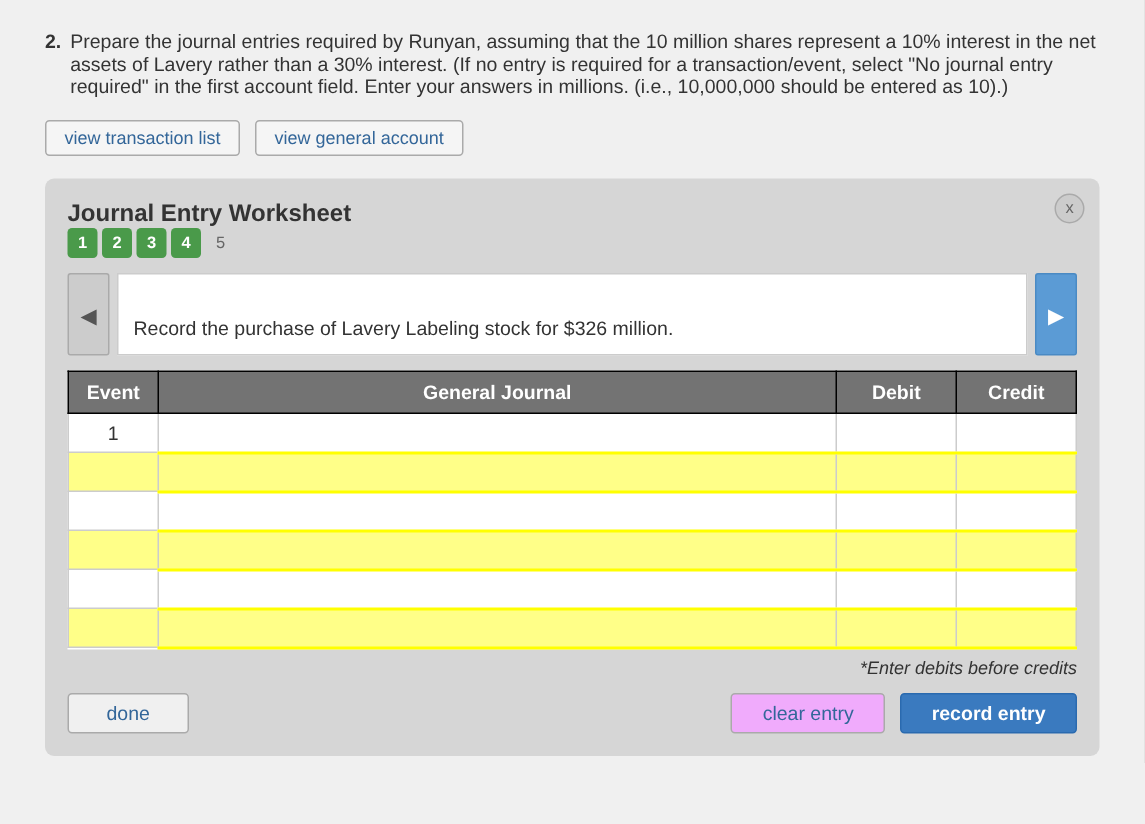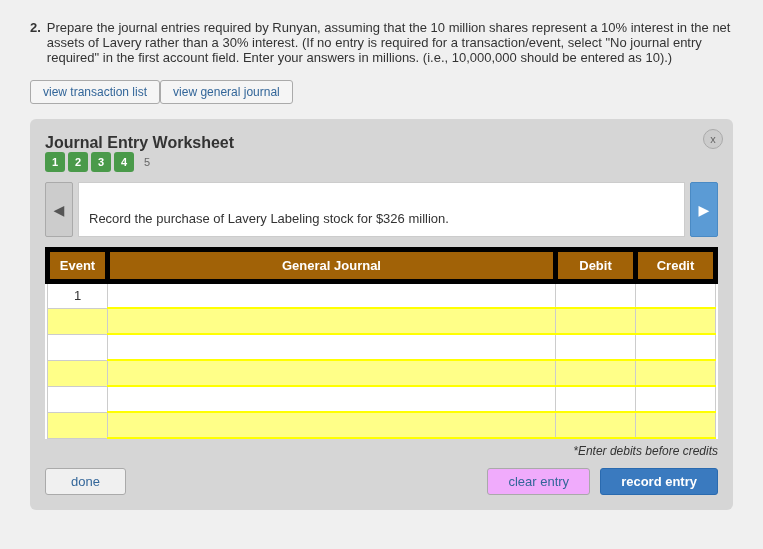--- a/index.html
+++ b/index.html
@@ -7,20 +7,21 @@
       font-family: Arial, sans-serif;
       font-size: 13px;
       background: #f0f0f0;
       width: 763px;
       min-height: 549px;
       padding: 20px 30px;
       color: #333;
     }
     .button-row {
       display: flex;
+      gap: 10px;
       margin-bottom: 15px;
     }
     .btn-outline {
       border: 1px solid #aaa;
       background: #f5f5f5;
       padding: 4px 12px;
       font-size: 12px;
       cursor: pointer;
       border-radius: 3px;
       color: #336699;
@@ -100,26 +101,26 @@
       display: flex;
       align-items: flex-end;
     }
     .journal-table {
       width: 100%;
       border-collapse: collapse;
       background: white;
       margin-bottom: 5px;
     }
     .journal-table th {
-      background: #a16207;
+      background: #737373;
       color: white;
       padding: 6px 8px;
       text-align: center;
       font-size: 13px;
-      border: 5px solid #000000;
+      border: 1px solid #000000;
       margin-left: 44px;
     }
     .journal-table th.general-journal {
       text-align: center;
     }
     .journal-table td {
       padding: 4px 6px;
       border: 1px solid #ccc;
       height: 26px;
     }
@@ -228,21 +229,21 @@
 <div class="question-intro">
   <span class="q-num">2.</span>
   <div>
     <span>Prepare the journal entries required by Runyan, assuming that the 10 million shares represent a 10% interest in the net assets of Lavery rather than a 30% interest.</span>
     <span class="red-bold">(If no entry is required for a transaction/event, select "No journal entry required" in the first account field. Enter your answers in millions. (i.e., 10,000,000 should be entered as 10).)</span>
   </div>
 </div>
 
 <div class="button-row">
   <button class="btn-outline">view transaction list</button>
-  <button class="btn-outline">view general journal</button>
+  <button class="btn-outline">view general account</button>
 </div>
 
 <div class="worksheet-container">
   <div class="close-btn">x</div>
   <div class="worksheet-title">Journal Entry Worksheet</div>
 
   <div class="tab-row">
     <button class="tab-btn green">1</button>
     <button class="tab-btn green">2</button>
     <button class="tab-btn green">3</button>

